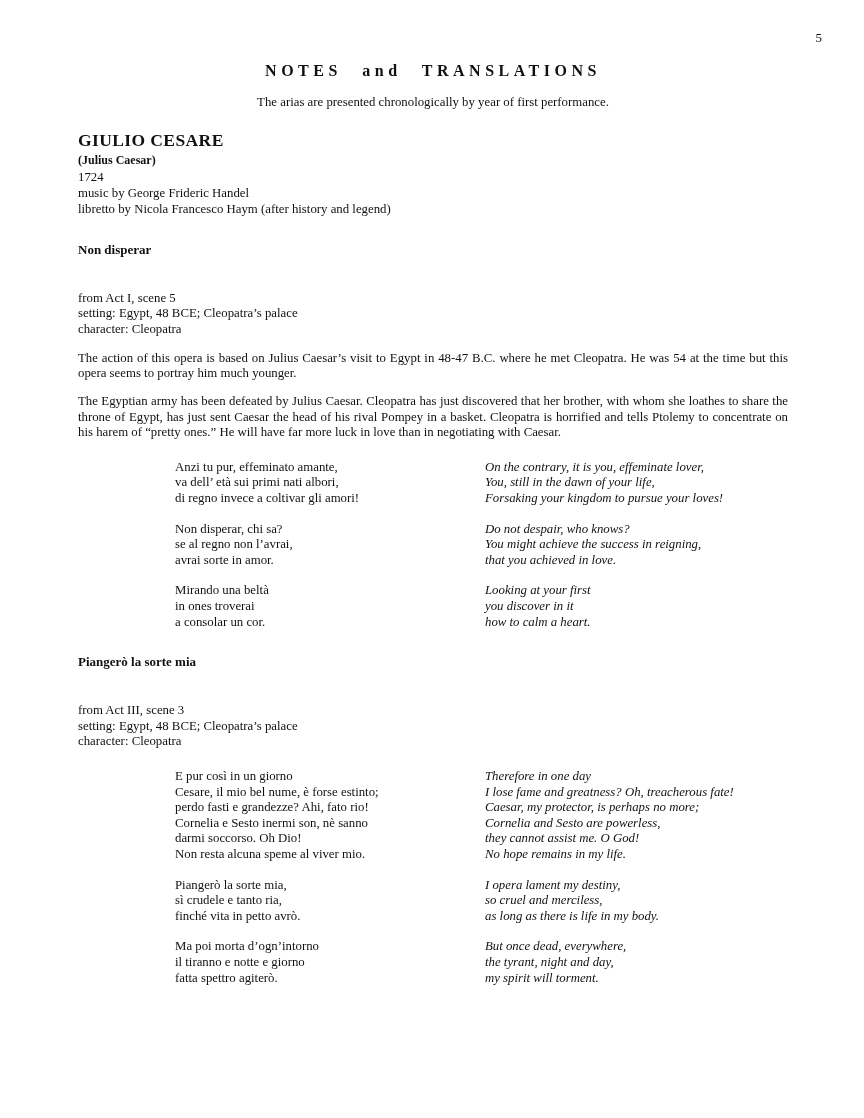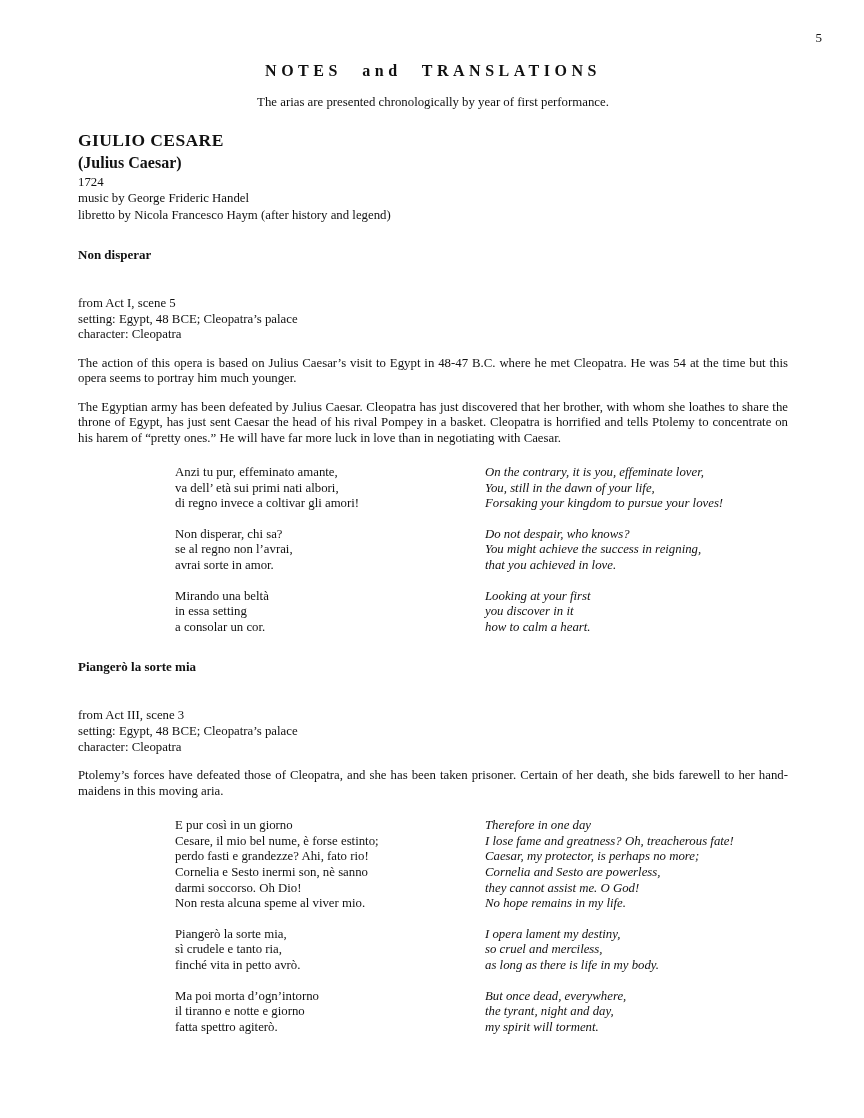--- a/index.html
+++ b/index.html
@@ -36,21 +36,21 @@
     text-align: center;
   }
   .opera-title {
     margin: 20px 0 2px;
     font-size: 17.5px;
     font-weight: bold;
     letter-spacing: 0.4px;
   }
   .opera-alt {
     font-weight: bold;
-    font-size: 16px;
+    font-size: 12px;
     line-height: 1.3;
   }
   .credit { line-height: 1.28; }
   .aria-title {
     margin: 24px 0 0;
     font-size: 13px;
     font-weight: bold;
   }
   .aria-meta { margin-top: 33px; line-height: 1.22; }
   .para {
@@ -117,21 +117,21 @@
         <div class="col-english">
           <div class="vline">Do not despair, who knows?</div>
           <div class="vline">You might achieve the success in reigning,</div>
           <div class="vline">that you achieved in love.</div>
         </div>
       </div>
 
       <div class="stanza">
         <div class="col-italian">
           <div class="vline">Mirando una beltà</div>
-          <div class="vline">in essa setting</div>
+          <div class="vline">in ones troverai</div>
           <div class="vline">a consolar un cor.</div>
         </div>
         <div class="col-english">
           <div class="vline">Looking at your first</div>
           <div class="vline">you discover in it</div>
           <div class="vline">how to calm a heart.</div>
         </div>
       </div>
 
     </div>
@@ -139,21 +139,20 @@
 
   <section>
     <div class="aria-title">Piangerò la sorte mia</div>
 
     <div class="aria-meta">
       <div>from Act III, scene 3</div>
       <div>setting: Egypt, 48 BCE; Cleopatra’s palace</div>
       <div>character: Cleopatra</div>
     </div>
 
-    <p class="para">Ptolemy’s forces have defeated those of Cleopatra, and she has been taken prisoner. Certain of her death, she bids farewell to her hand-maidens in this moving aria.</p>
 
     <div class="verse">
 
       <div class="stanza">
         <div class="col-italian">
           <div class="vline">E pur così in un giorno</div>
           <div class="vline">Cesare, il mio bel nume, è forse estinto;</div>
           <div class="vline">perdo fasti e grandezze? Ahi, fato rio!</div>
           <div class="vline">Cornelia e Sesto inermi son, nè sanno</div>
           <div class="vline">darmi soccorso. Oh Dio!</div>

